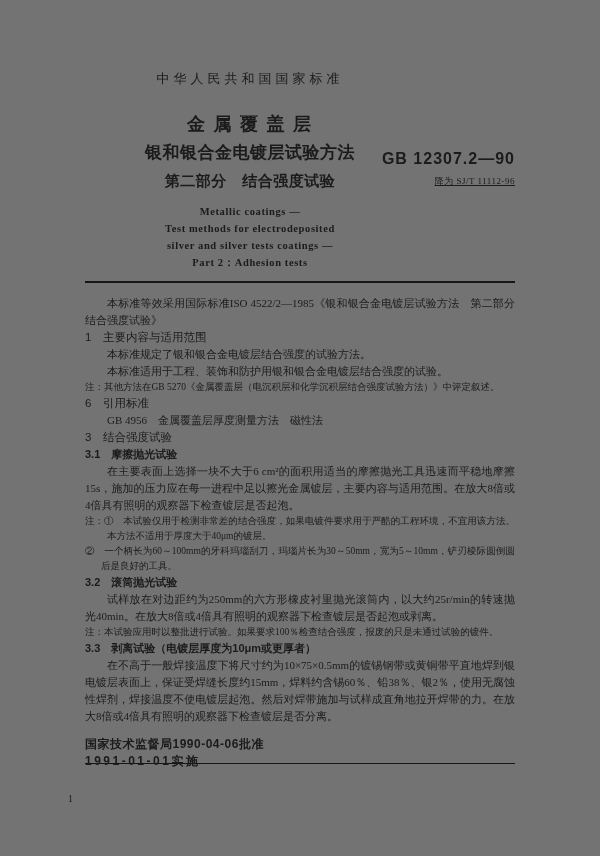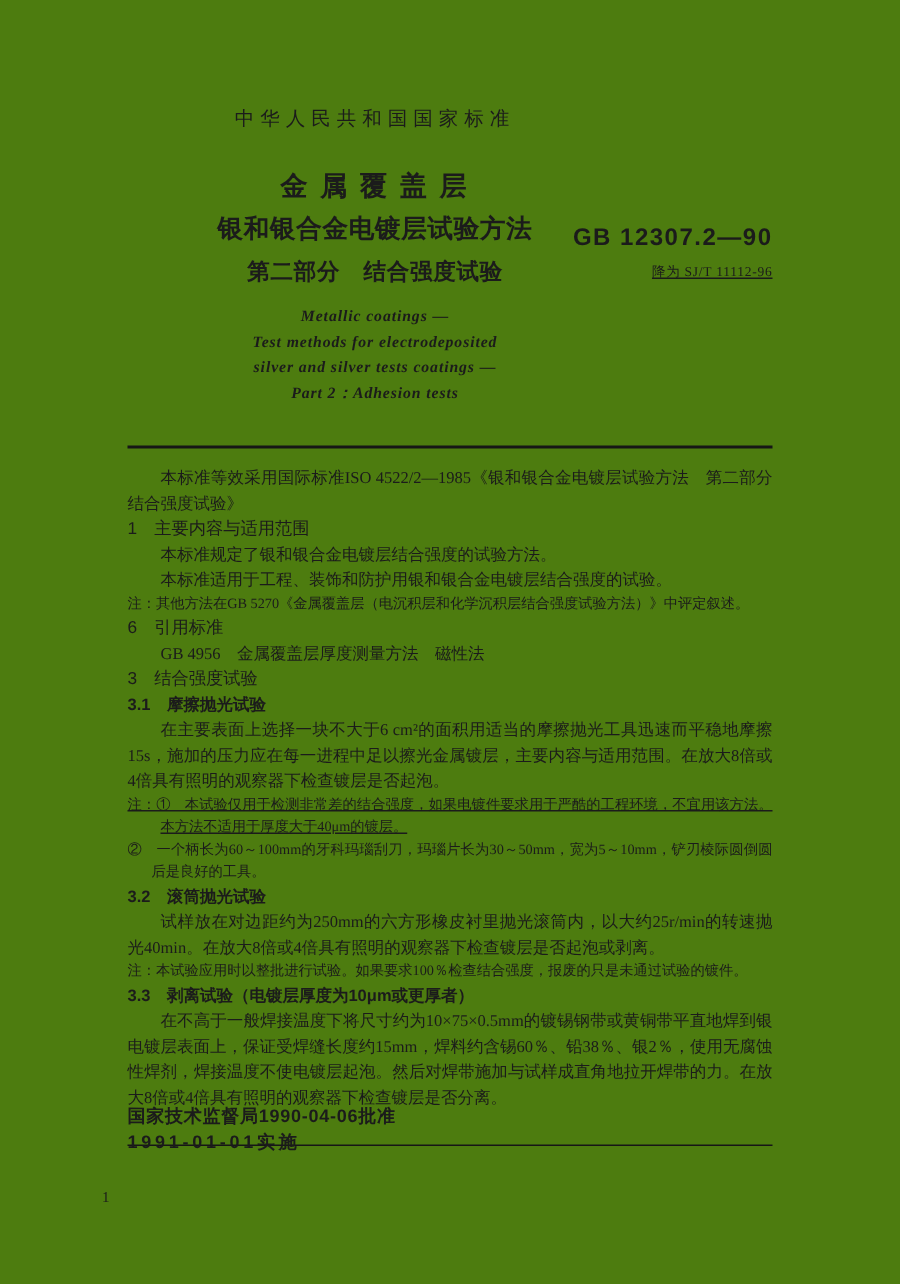--- a/index.html
+++ b/index.html
@@ -1,54 +1,54 @@
 <!DOCTYPE html>
 <html><head>
 <meta charset="utf-8">
 <style>
   html, body { margin: 0; padding: 0; background: #ffffff; }
   .page {
     position: relative;
     width: 600px;
     height: 856px;
-    background: #4d7c0f;
+    background: #737373;
     box-sizing: border-box;
     font-family: "Liberation Serif", "DejaVu Serif", serif;
     color: #1b1b1b;
     overflow: hidden;
   }
   .content { position: absolute; left: 85px; right: 85px; top: 70px; }
 
   .left-col { width: 330px; text-align: center; }
   .std-header { font-size: 13px; letter-spacing: 4px; margin-bottom: 24px; white-space: nowrap; }
   .title1 { font-size: 18px; font-weight: bold; letter-spacing: 2px; margin-bottom: 5px; white-space: nowrap; }
   .title2 { font-size: 17px; font-weight: bold; letter-spacing: 0.5px; margin-bottom: 8px; white-space: nowrap; }
   .title3 { font-size: 15px; font-weight: bold; letter-spacing: 0.5px; margin-bottom: 12px; white-space: nowrap; }
 
   .std-block { position: absolute; top: 80px; right: 0; text-align: right; }
   .std-no { font-size: 16px; font-weight: bold; letter-spacing: 1px; font-family: "Liberation Sans", sans-serif; }
   .std-note { font-size: 9px; margin-top: 7px; letter-spacing: 0.5px; text-decoration: underline; }
 
-  .en-title { font-size: 10.5px; font-weight: bold; line-height: 17px; letter-spacing: 0.6px; margin-bottom: 26px; font-style: italic; }
+  .en-title { font-size: 10.5px; font-weight: bold; line-height: 17px; letter-spacing: 0.6px; margin-bottom: 10px; }
 
   .rule-top { border: none; border-top: 2.5px solid #161616; margin: 8px 0 12px 0; }
 
   .body-text { font-size: 11px; line-height: 17px; text-align: justify; }
   .body-text p { margin: 0; }
   .para { text-indent: 2em; }
   .sect-h {
     font-family: "Liberation Sans", "DejaVu Sans", sans-serif;
     font-weight: normal; font-size: 11.5px; margin: 10px 0 7px 0;
   }
   .sub-h {
     font-family: "Liberation Sans", "DejaVu Sans", sans-serif;
     font-weight: bold; font-size: 11px; margin: 9px 0 4px 0;
   }
   .note { font-size: 9.5px; line-height: 15px; margin-left: 14px; }
-  .note-hang { padding-left: 22px; text-indent: -22px; text-decoration: underline; }
+  .note-hang { padding-left: 22px; text-indent: -22px; }
   .note-sub { margin-left: 46px; padding-left: 16px; text-indent: -16px; }
 
   .footer-rule { position: absolute; left: 85px; right: 85px; top: 763px; border-top: 1.5px solid #161616; }
   .footer {
     position: absolute; left: 85px; right: 85px; top: 736px;
     display: flex; justify-content: space-between; align-items: baseline;
     font-family: "Liberation Sans", "DejaVu Sans", sans-serif; font-weight: bold; flex-direction: column;
   }
   .footer-left { font-size: 12px; letter-spacing: 0.5px; }
   .footer-right { font-size: 12px; letter-spacing: 2.5px; }

